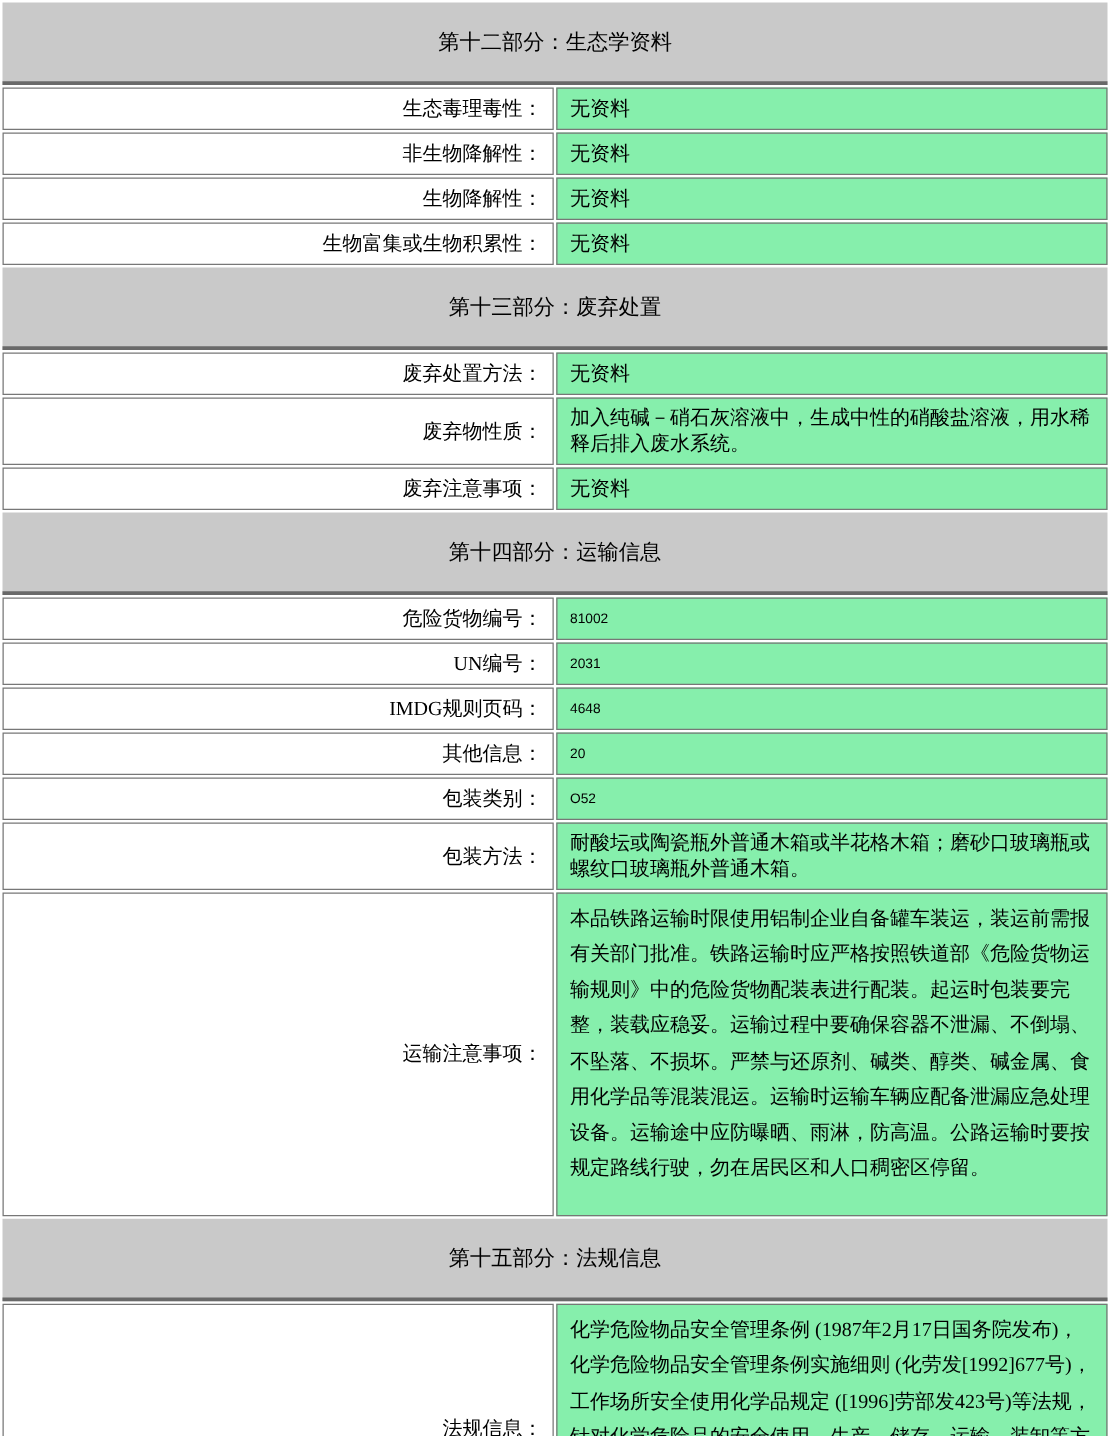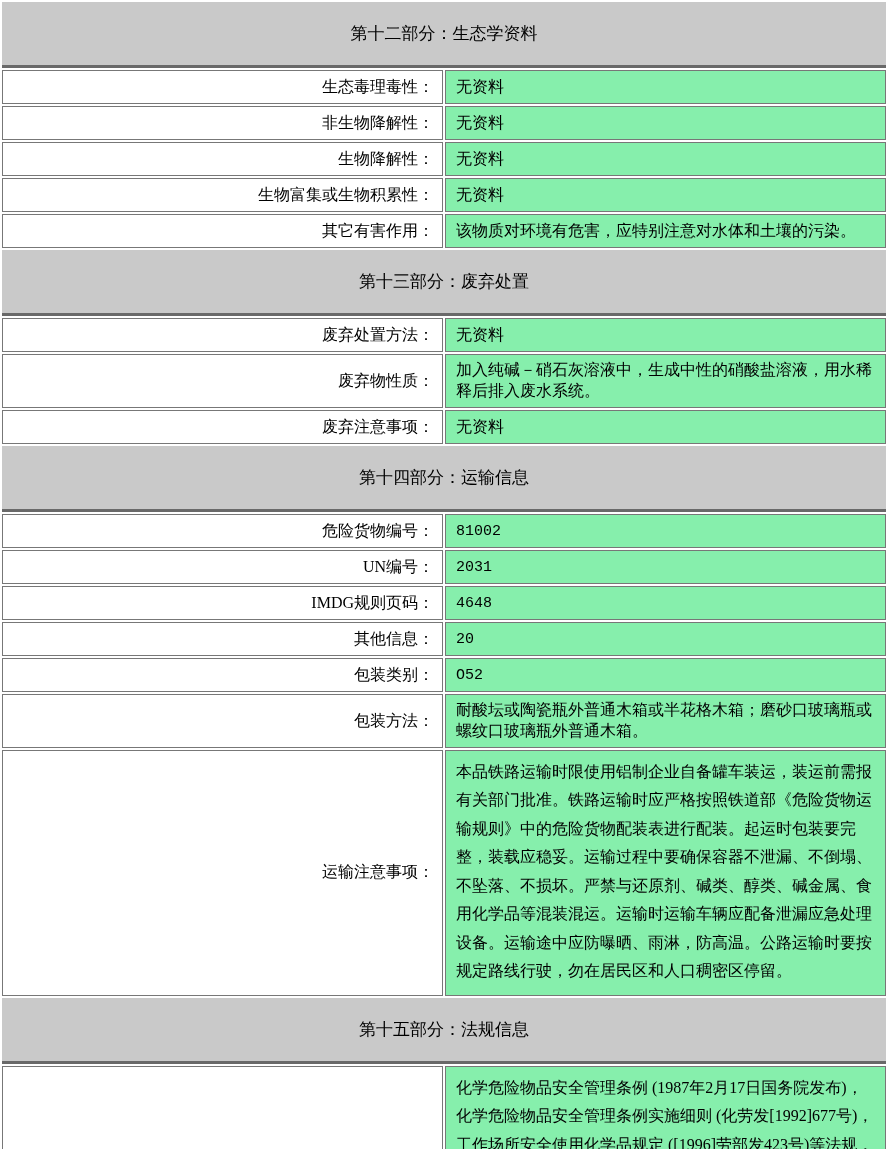--- a/index.html
+++ b/index.html
@@ -48,24 +48,24 @@
   }
   td.value {
     border: 1px solid var(--border-color);
     text-align: left;
     vertical-align: middle;
     font-size: 16px;
     padding: 5px 10px;
     background: #86efac;
   }
   tr.normal td { height: 34px; }
-  td.value.tall { line-height: 1.78; padding-top: 7px; padding-bottom: 9px; }
+  td.value.tall { line-height: 1.78; padding-top: 7px; padding-bottom: 22px; }
   td.value.mono, a.ref-link {
-    font-family: Liberation Mono, monospace;
-    font-size: 15px;
+    font-family: Liberation Sans, sans-serif;
+    font-size: 11px;
   }
 </style>
 </head>
 <body>
 
 <table class="msds">
   <tbody>
       <tr>
         <td colspan="2" class="section">第十二部分：生态学资料</td>
       </tr>
@@ -77,24 +77,20 @@
         <td class="label">非生物降解性：</td>
         <td class="value">无资料</td>
       </tr>
       <tr class="normal">
         <td class="label">生物降解性：</td>
         <td class="value">无资料</td>
       </tr>
       <tr class="normal">
         <td class="label">生物富集或生物积累性：</td>
         <td class="value">无资料</td>
-      </tr>
-      <tr class="normal">
-        <td class="label">其它有害作用：</td>
-        <td class="value">该物质对环境有危害，应特别注意对水体和土壤的污染。</td>
       </tr>
       <tr>
         <td colspan="2" class="section">第十三部分：废弃处置</td>
       </tr>
       <tr class="normal">
         <td class="label">废弃处置方法：</td>
         <td class="value">无资料</td>
       </tr>
       <tr class="normal">
         <td class="label">废弃物性质：</td>

